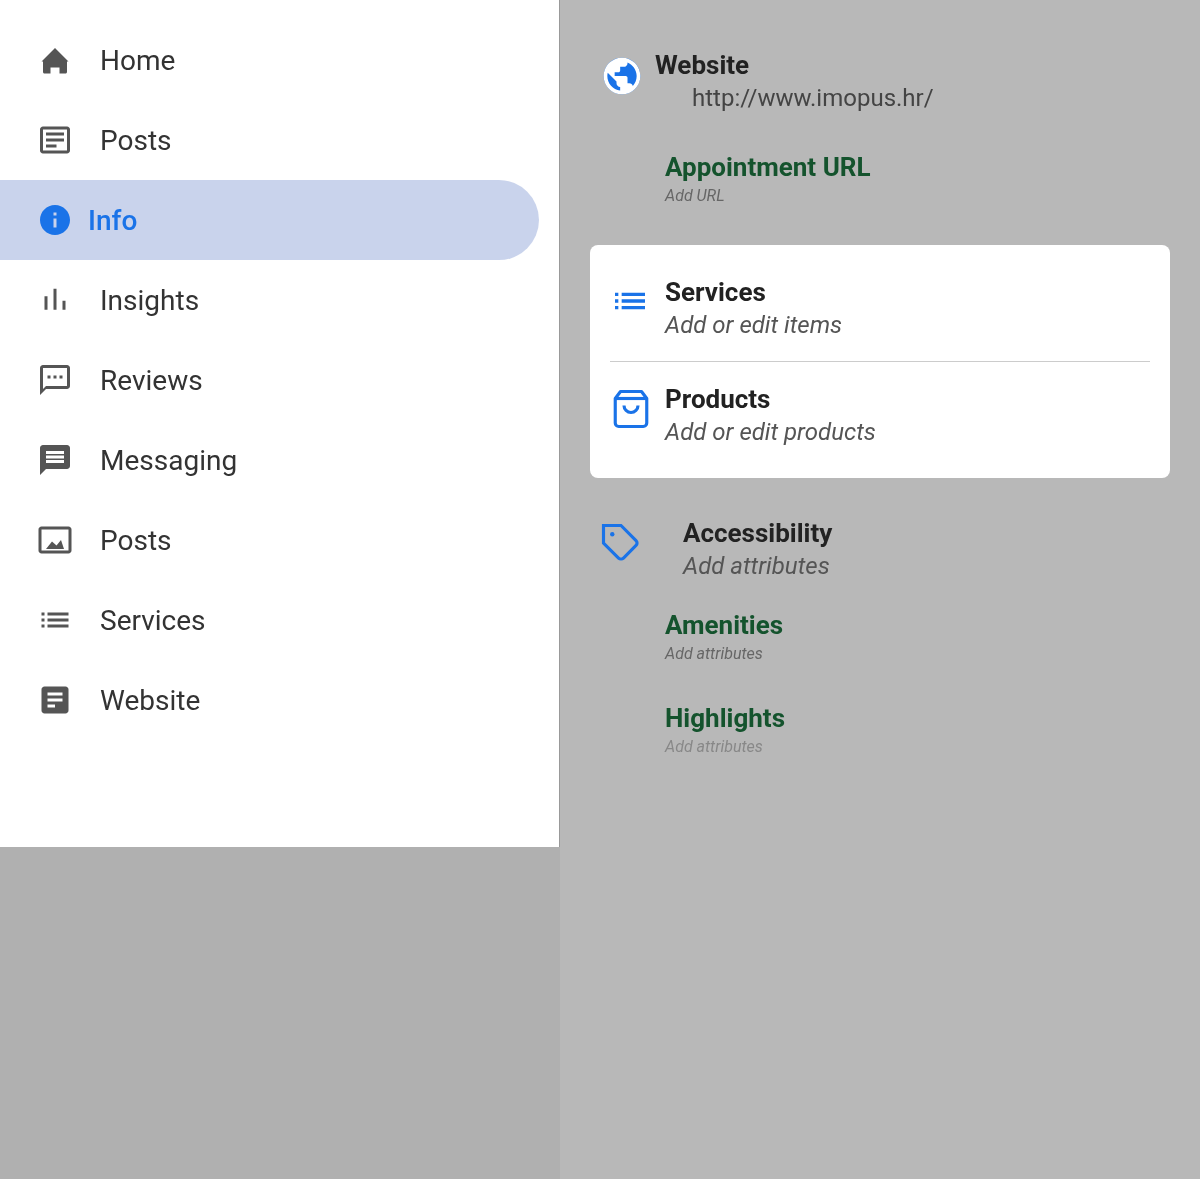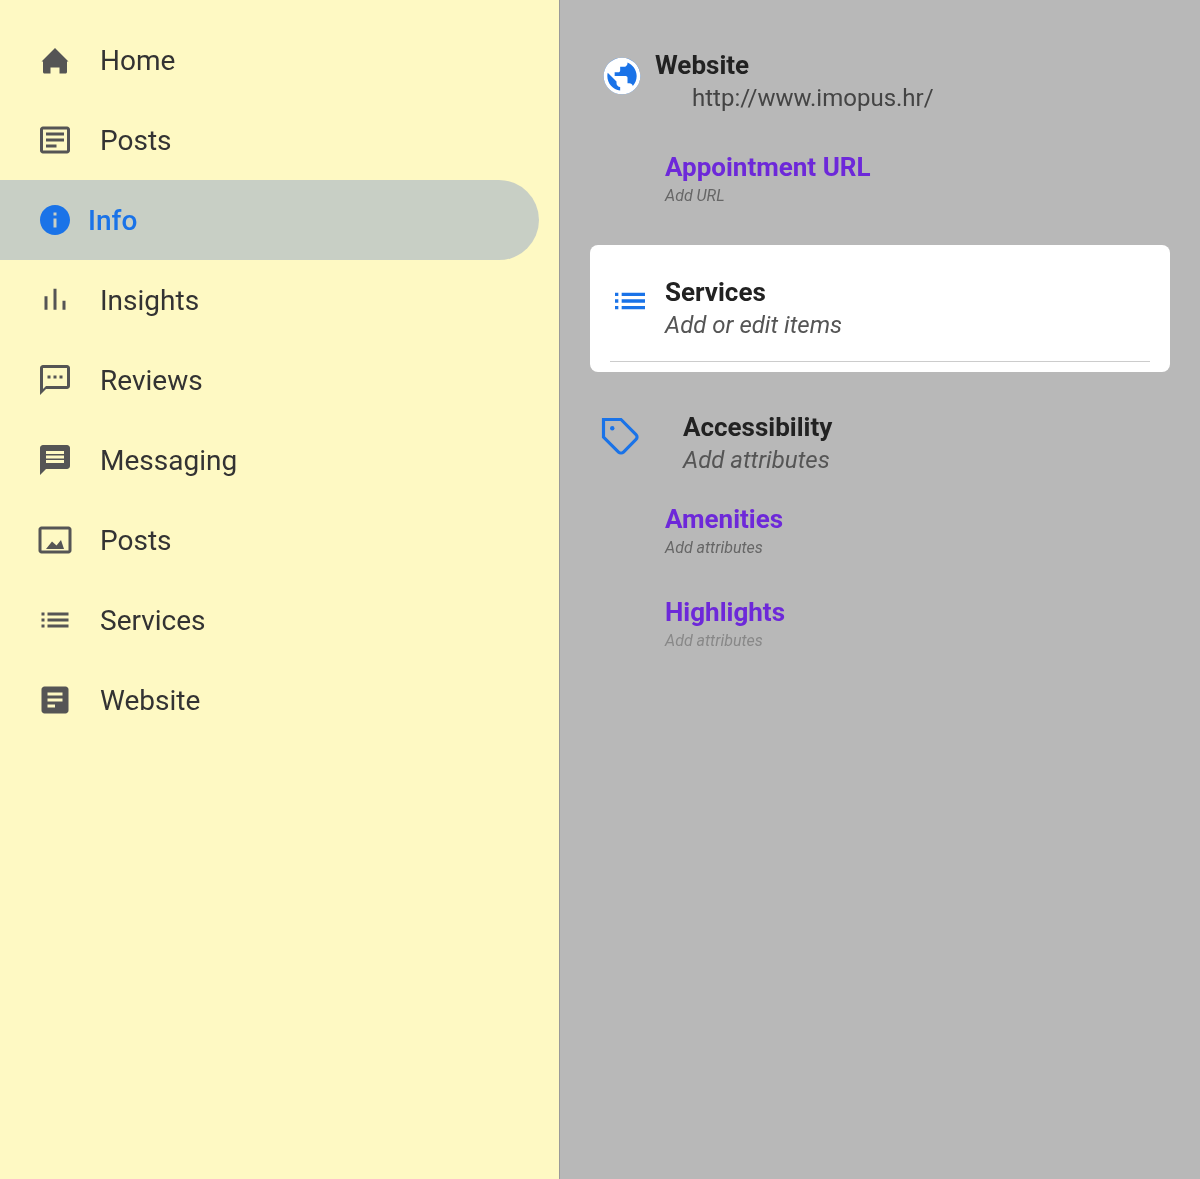--- a/index.html
+++ b/index.html
@@ -9,22 +9,22 @@
       background-color: #b0b0b0;
       width: 1200px;
       height: 1179px;
       display: flex;
       overflow: hidden;
     }
 
     
     .left-panel {
       width: 560px;
-      height: 1179px;
-      background-color: #fef9c3;
+      height: 847px;
+      background-color: #ffffff;
       padding: 20px 0;
       border-right: 1px solid #999;
       overflow: hidden;
     }
 
     .nav-item {
       display: flex;
       align-items: center;
       padding: 22px 30px;
       cursor: pointer;
@@ -138,21 +138,21 @@
     }
 
     
     .info-block {
       padding: 20px 0;
     }
 
     .info-block .info-title {
       font-size: 26px;
       font-weight: 700;
-      color: #6d28d9;
+      color: #14532d;
       margin-bottom: 4px;
     }
 
     .info-block .info-subtitle {
       font-size: 16px;
       color: #666;
       font-style: italic;
     }
   </style>
 </head>
@@ -274,20 +274,33 @@
         </svg>
       </div>
       <div class="info-content">
         <div class="info-title">Services</div>
         <div class="info-subtitle">Add or edit items</div>
       </div>
     </div>
 
     <hr class="divider-line">
 
+    <div class="info-row">
+      <div class="info-icon">
+        <svg width="42" height="42" viewBox="0 0 24 24" fill="none" stroke="#1a73e8" stroke-width="1.8">
+          <path d="M6 2L3 6v14a2 2 0 002 2h14a2 2 0 002-2V6l-3-4z" stroke-linejoin="round"></path>
+          <line x1="3" y1="6" x2="21" y2="6"></line>
+          <path d="M16 10a4 4 0 01-8 0" fill="none"></path>
+        </svg>
+      </div>
+      <div class="info-content">
+        <div class="info-title">Products</div>
+        <div class="info-subtitle">Add or edit products</div>
+      </div>
+    </div>
   </div>
 
   <div class="info-row" style="margin-top: 20px; gap: 28px;">
     <div class="info-icon">
       <svg width="42" height="42" viewBox="0 0 24 24" fill="none" stroke="#1a73e8" stroke-width="1.8">
         <path d="M20.59 13.41l-7.17 7.17a2 2 0 01-2.83 0L2 12V2h10l8.59 8.59a2 2 0 010 2.82z"></path>
         <line x1="7" y1="7" x2="7.01" y2="7" stroke-width="2.5" stroke-linecap="round"></line>
       </svg>
     </div>
     <div class="info-content">

